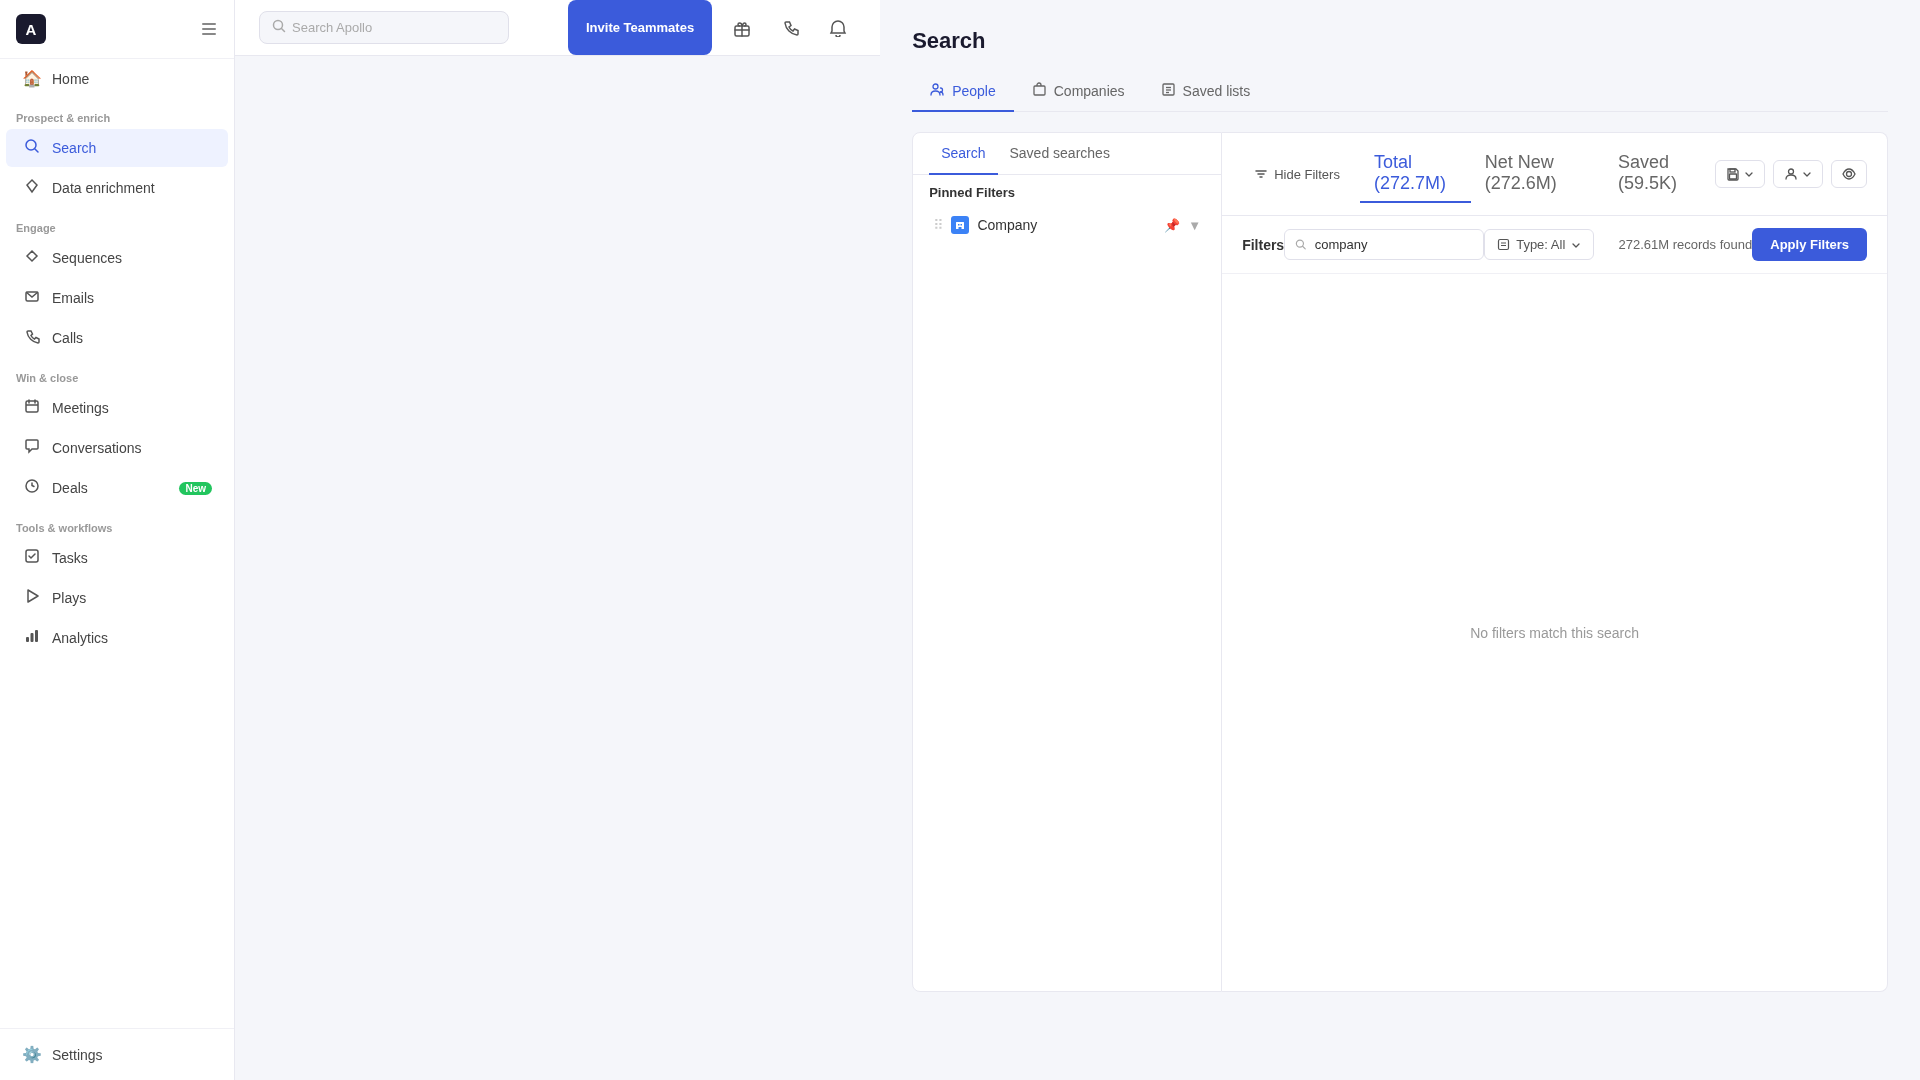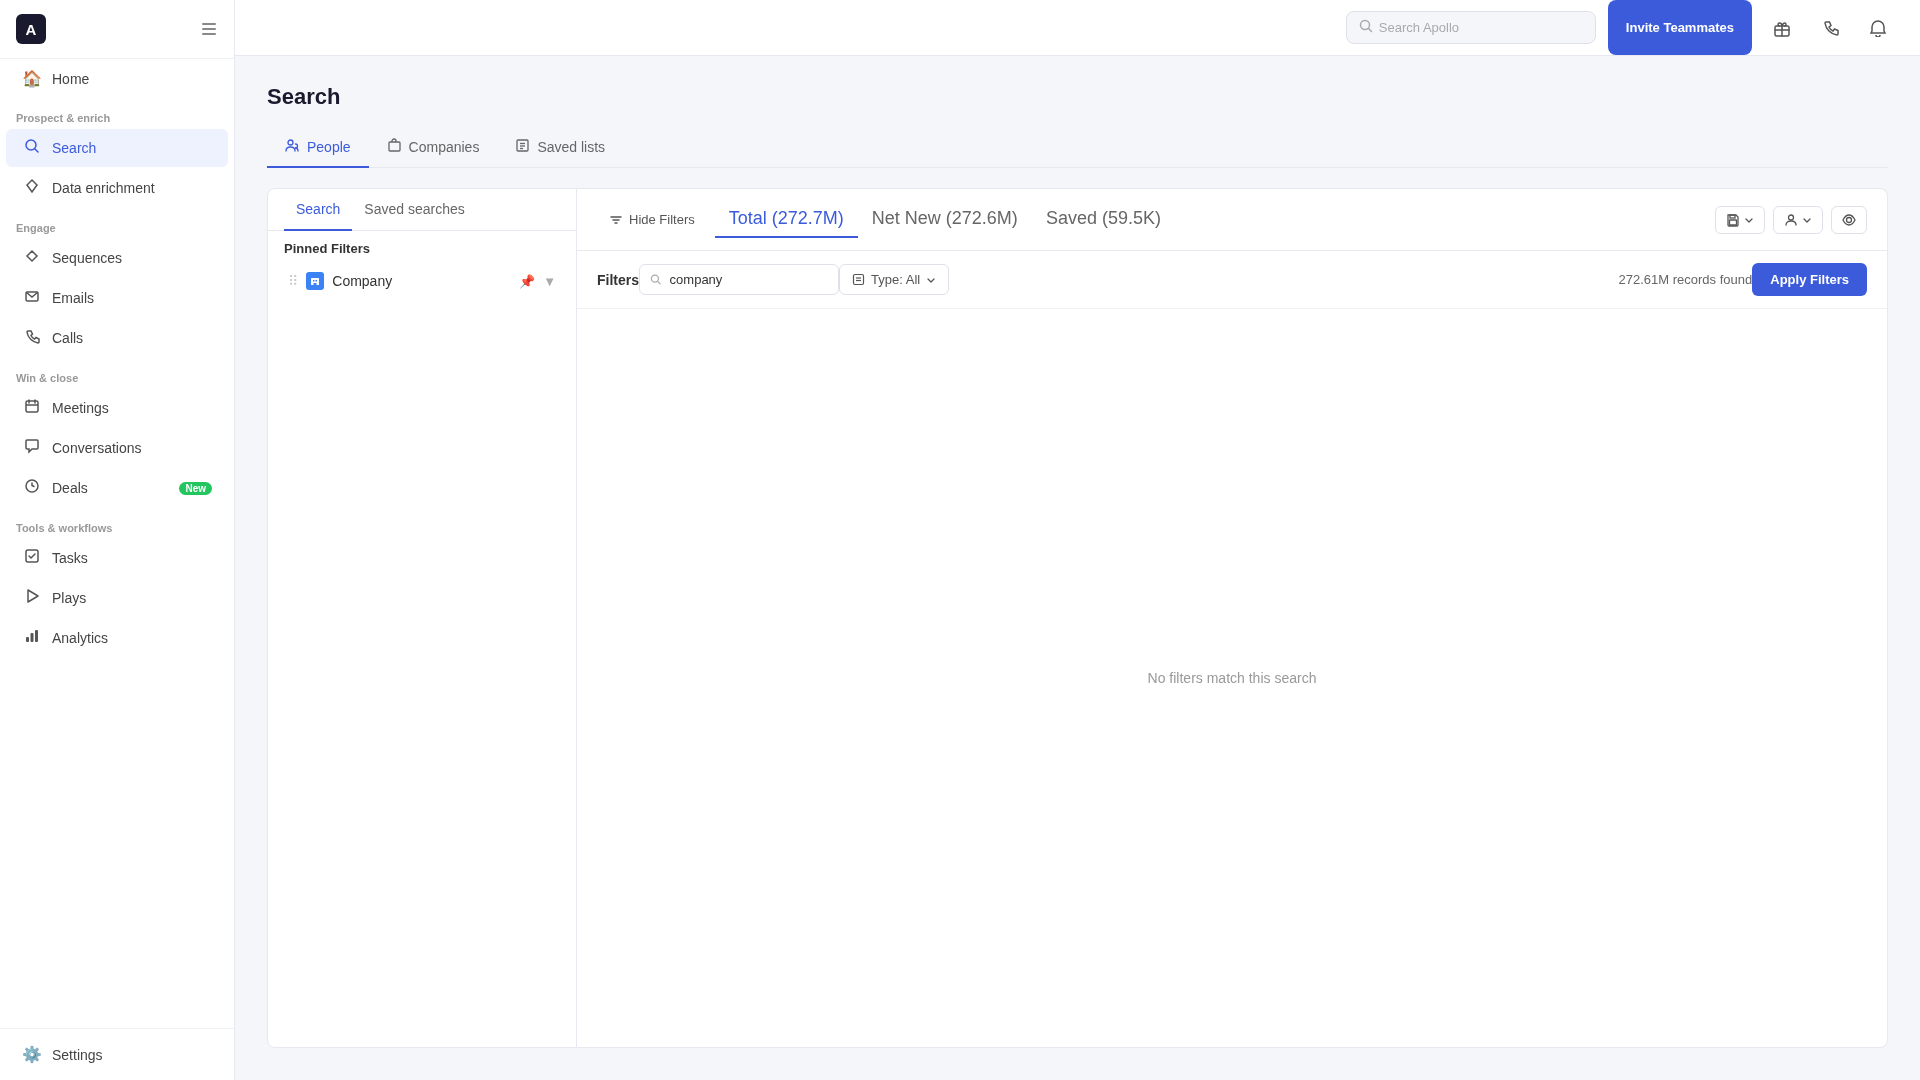--- a/index.html
+++ b/index.html
@@ -63,21 +63,21 @@
       background: #22c55e;
       color: #fff;
       font-size: 10px;
       font-weight: 600;
       padding: 1px 6px;
       border-radius: 10px;
     }
     .sidebar-bottom { margin-top: auto; border-top: 1px solid #f0f0f5; padding: 6px 0; }
 
     
-    #main { flex: 1; display: flex; flex-direction: column; overflow: hidden; }
+    #main { flex: 1; display: flex; flex-direction: row; overflow: hidden; }
 
     
     #topnav {
       background: #fff;
       border-bottom: 1px solid #e8e8f0;
       height: 56px;
       display: flex;
       align-items: center;
       justify-content: flex-end;
       padding: 0 24px;
@@ -98,20 +98,21 @@
     .search-apollo .search-icon { color: #aaa; font-size: 14px; }
     .invite-btn {
       background: #3b5bdb;
       color: #fff;
       border: none;
       border-radius: 8px;
       padding: 20px 18px;
       font-size: 13px;
       font-weight: 600;
       cursor: pointer;
+      margin-left: 47px;
     }
     .topnav-icon {
       width: 36px; height: 36px;
       display: flex; align-items: center; justify-content: center;
       border-radius: 8px;
       cursor: pointer;
       font-size: 18px;
       color: #555;
     }
 

